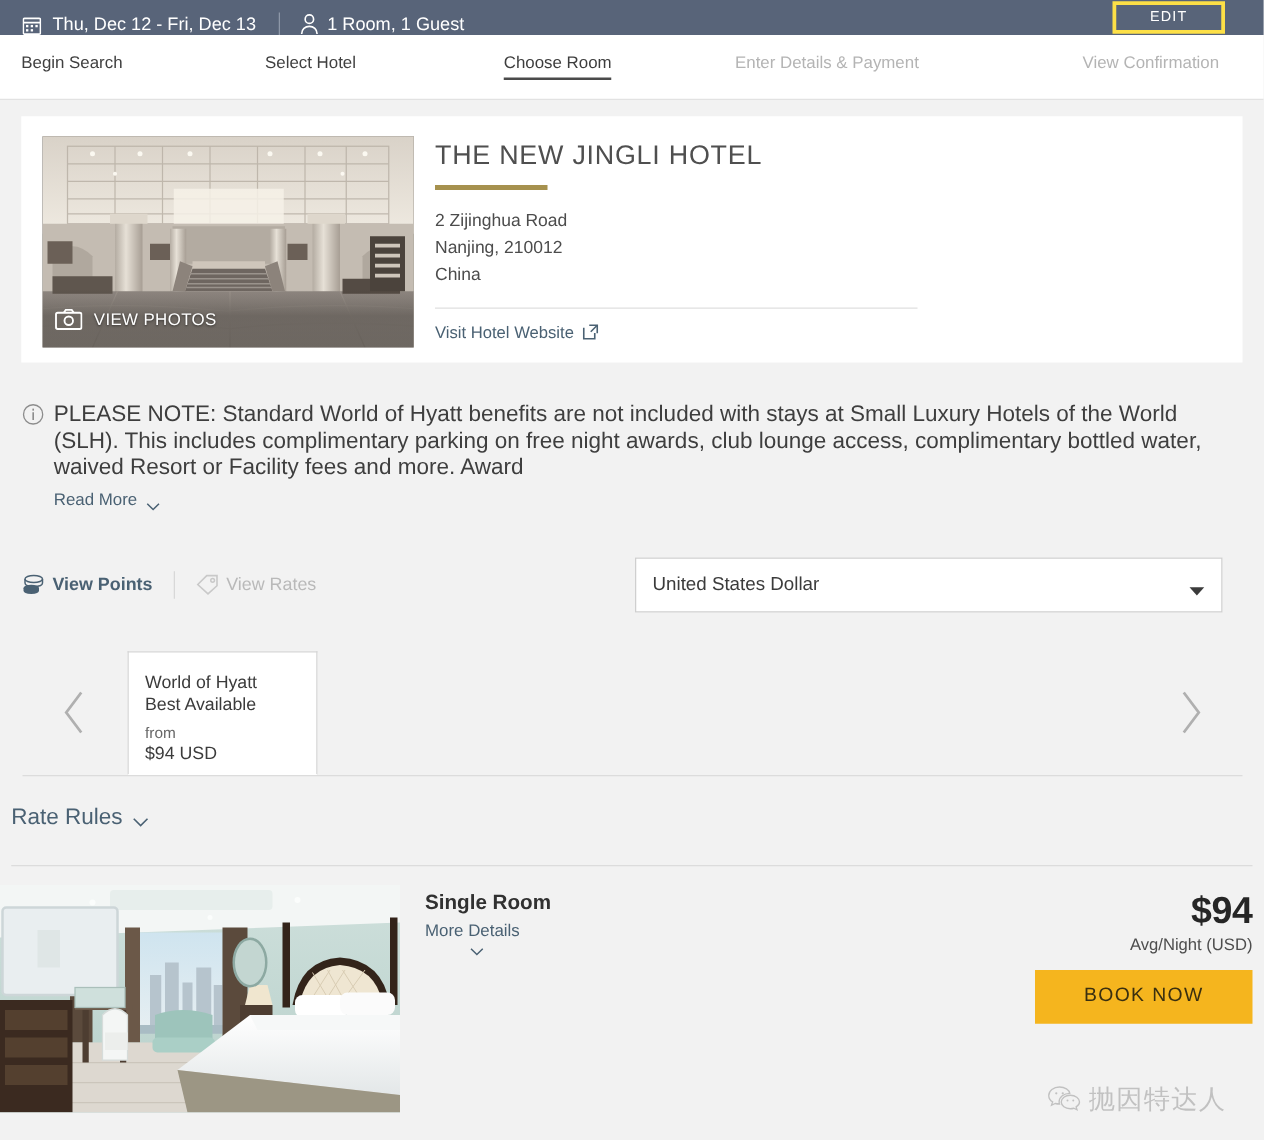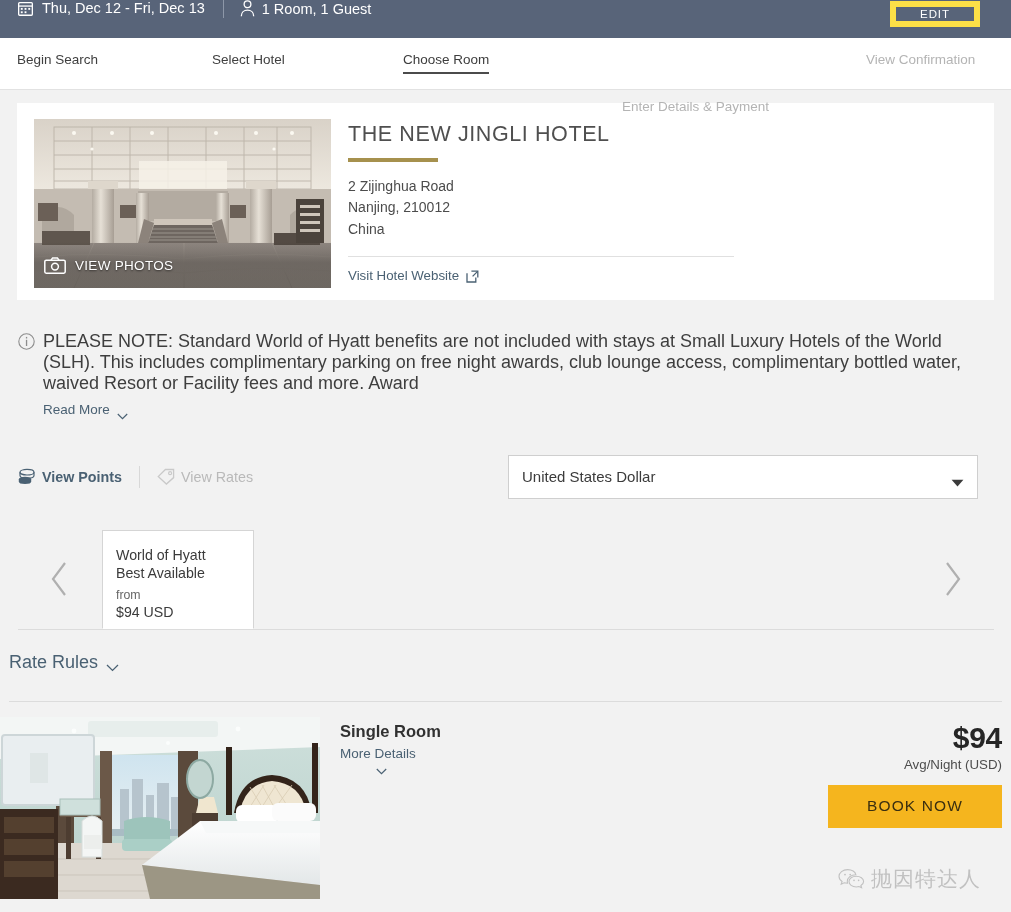--- a/index.html
+++ b/index.html
@@ -7,38 +7,38 @@
     width: 1011px; height: 912px;
     font-family: "Liberation Sans", sans-serif;
     background: #f2f2f2;
     overflow: hidden;
     position: relative;
     color: #333;
   }
 
   
   .topbar {
-    height: 38px;
+    height: 28px;
     background: #586479;
     display: flex;
-    align-items: flex-start;
+    align-items: flex-end;
     padding: 0 0 0 18px;
     position: relative;
   }
   .topbar-seg { display: flex; align-items: center; color: #ffffff; font-size: 14.5px; }
   .cal-icon { width: 15px; height: 15px; margin-right: 9px; display:block; }
   .person-icon { width: 15px; height: 17px; margin-right: 7px; display:block; }
   .topbar-divider {
     width: 1px; height: 18px; background: #8d97a8;
     margin: 0 16px 0 18px;
   }
   .edit-btn {
     position: absolute; right: 31px; top: 1px;
     width: 90px; height: 26px;
-    border: 6px solid #fde047;
+    border: 3px solid #fde047;
     background: transparent;
     color: #ffffff;
     font-size: 11.5px; letter-spacing: .9px;
     font-family: "Liberation Sans", sans-serif;
     cursor: pointer;
   }
 
   
   .steps {
     height: 52px; background: #ffffff;
@@ -53,21 +53,21 @@
   .step.done { color: #404040; }
   .step.current { color: #3d3d3d; padding-bottom: 6px; }
   .step.current::after {
     content:""; position:absolute; left:0; right:0; bottom:-1px;
     height: 2px; background: #4b4b4b;
   }
   .step.future { color: #b4b4b4; }
   .s0 { left: 17px; }
   .s1 { left: 212px; }
   .s2 { left: 403px; }
-  .s3 { left: 622px; margin-top: 47px; }
+  .s3 { left: 588px; }
   .s4 { left: 866px; }
 
   
   .hotel-wrap { padding: 13px 17px 0 17px; }
   .hotel-card {
     background: #ffffff;
     height: 197px;
     display: flex;
     padding: 16px 17px;
   }

